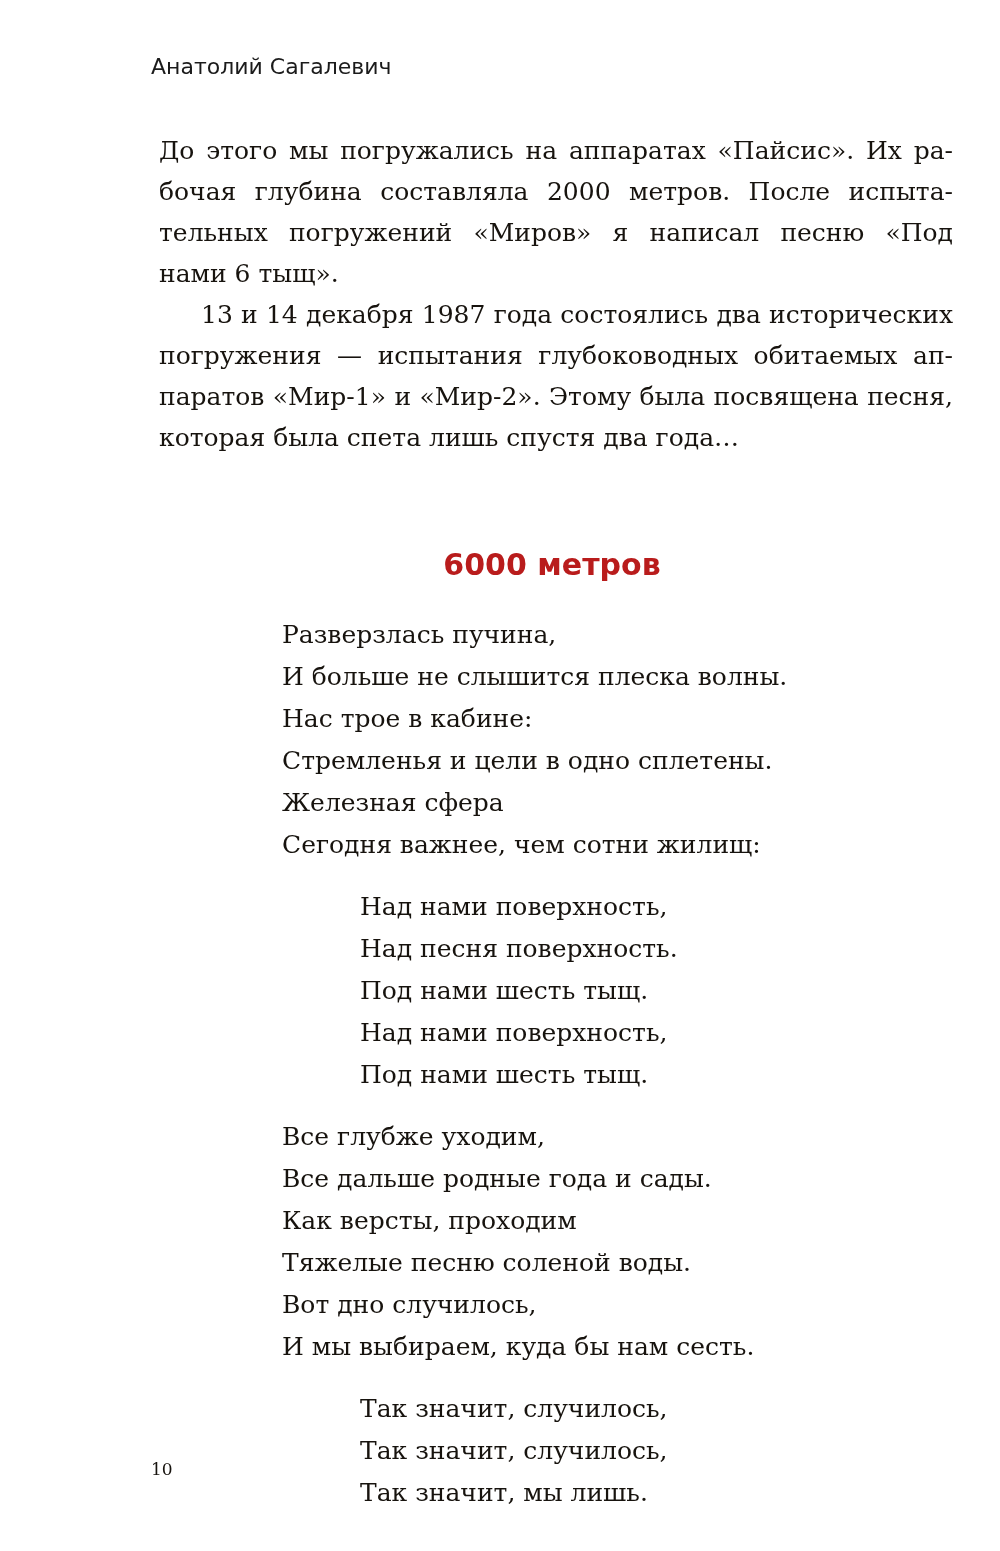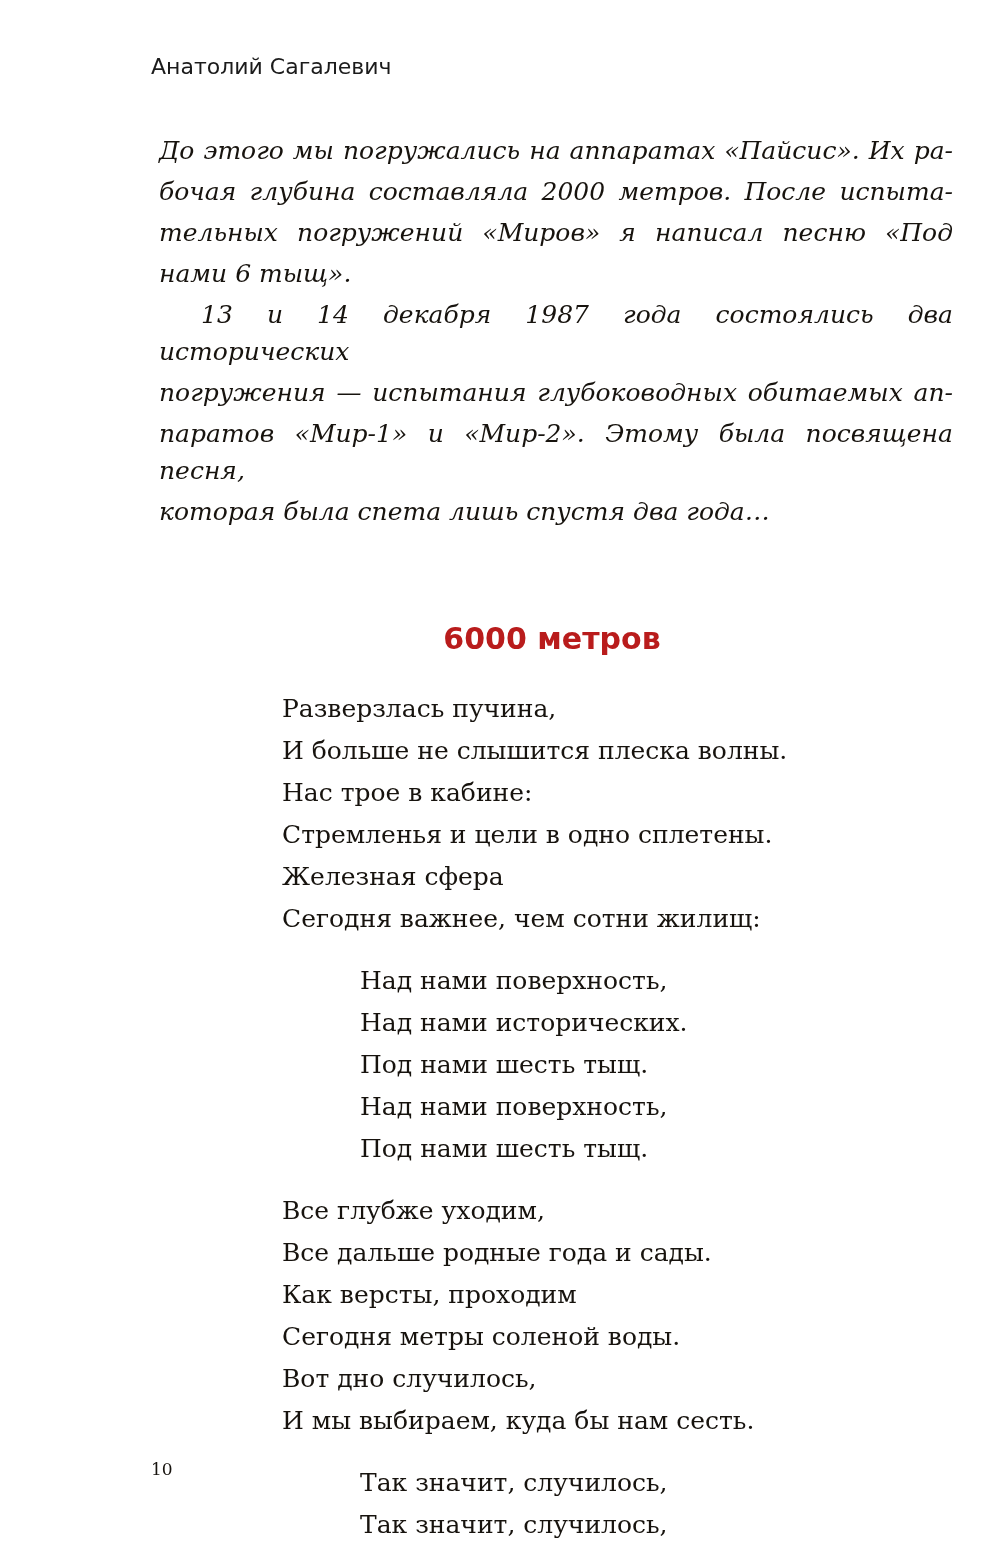--- a/index.html
+++ b/index.html
@@ -26,21 +26,21 @@
     font-family: "DejaVu Sans", sans-serif;
     font-size: 22px;
     line-height: 26px;
     color: #1b1b1b;
   }
   .prose {
     margin-top: 52px;
     font-size: 25px;
     line-height: 37px;
   }
-  .paragraph .line { width: 100%; font-style: italic; }
+  .paragraph .line { width: 100%; }
   .paragraph .line.just {
     text-align: justify;
     text-align-last: justify;
   }
   .paragraph .line.indent { text-indent: 42px; }
   .song-title {
     margin-top: 91px;
     font-family: "DejaVu Sans", sans-serif;
     font-weight: 700;
     font-size: 30px;
@@ -93,30 +93,30 @@
         <div class="stanza">
           <div class="vline">Разверзлась пучина,</div>
           <div class="vline">И больше не слышится плеска волны.</div>
           <div class="vline">Нас трое в кабине:</div>
           <div class="vline">Стремленья и цели в одно сплетены.</div>
           <div class="vline">Железная сфера</div>
           <div class="vline">Сегодня важнее, чем сотни жилищ:</div>
         </div>
         <div class="stanza chorus">
           <div class="vline">Над нами поверхность,</div>
-          <div class="vline">Над нами исторических.</div>
+          <div class="vline">Над песня поверхность.</div>
           <div class="vline">Под нами шесть тыщ.</div>
           <div class="vline">Над нами поверхность,</div>
           <div class="vline">Под нами шесть тыщ.</div>
         </div>
         <div class="stanza">
           <div class="vline">Все глубже уходим,</div>
           <div class="vline">Все дальше родные года и сады.</div>
           <div class="vline">Как версты, проходим</div>
-          <div class="vline">Сегодня метры соленой воды.</div>
+          <div class="vline">Тяжелые песню соленой воды.</div>
           <div class="vline">Вот дно случилось,</div>
           <div class="vline">И мы выбираем, куда бы нам сесть.</div>
         </div>
         <div class="stanza chorus">
           <div class="vline">Так значит, случилось,</div>
           <div class="vline">Так значит, случилось,</div>
           <div class="vline">Так значит, мы лишь.</div>
         </div>
       </div>
 

